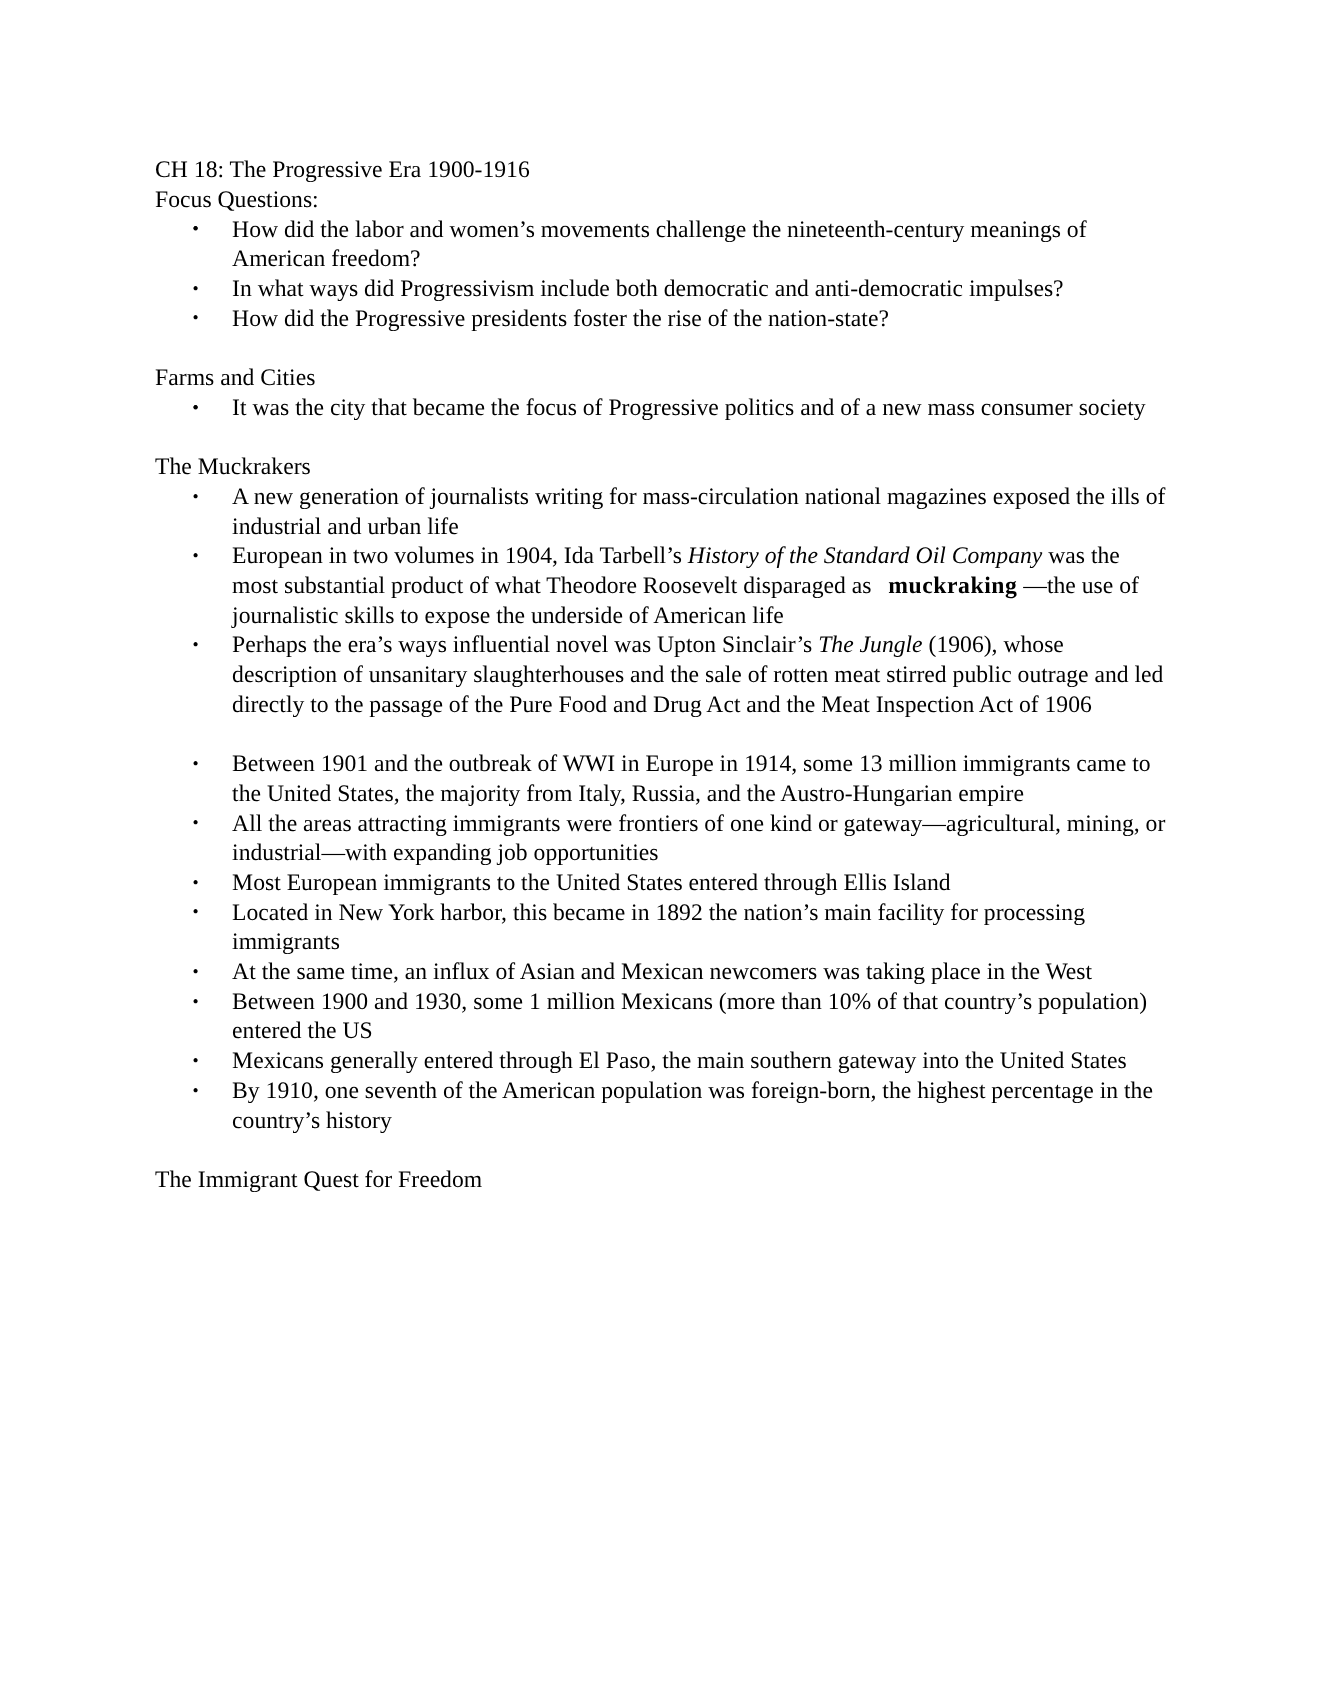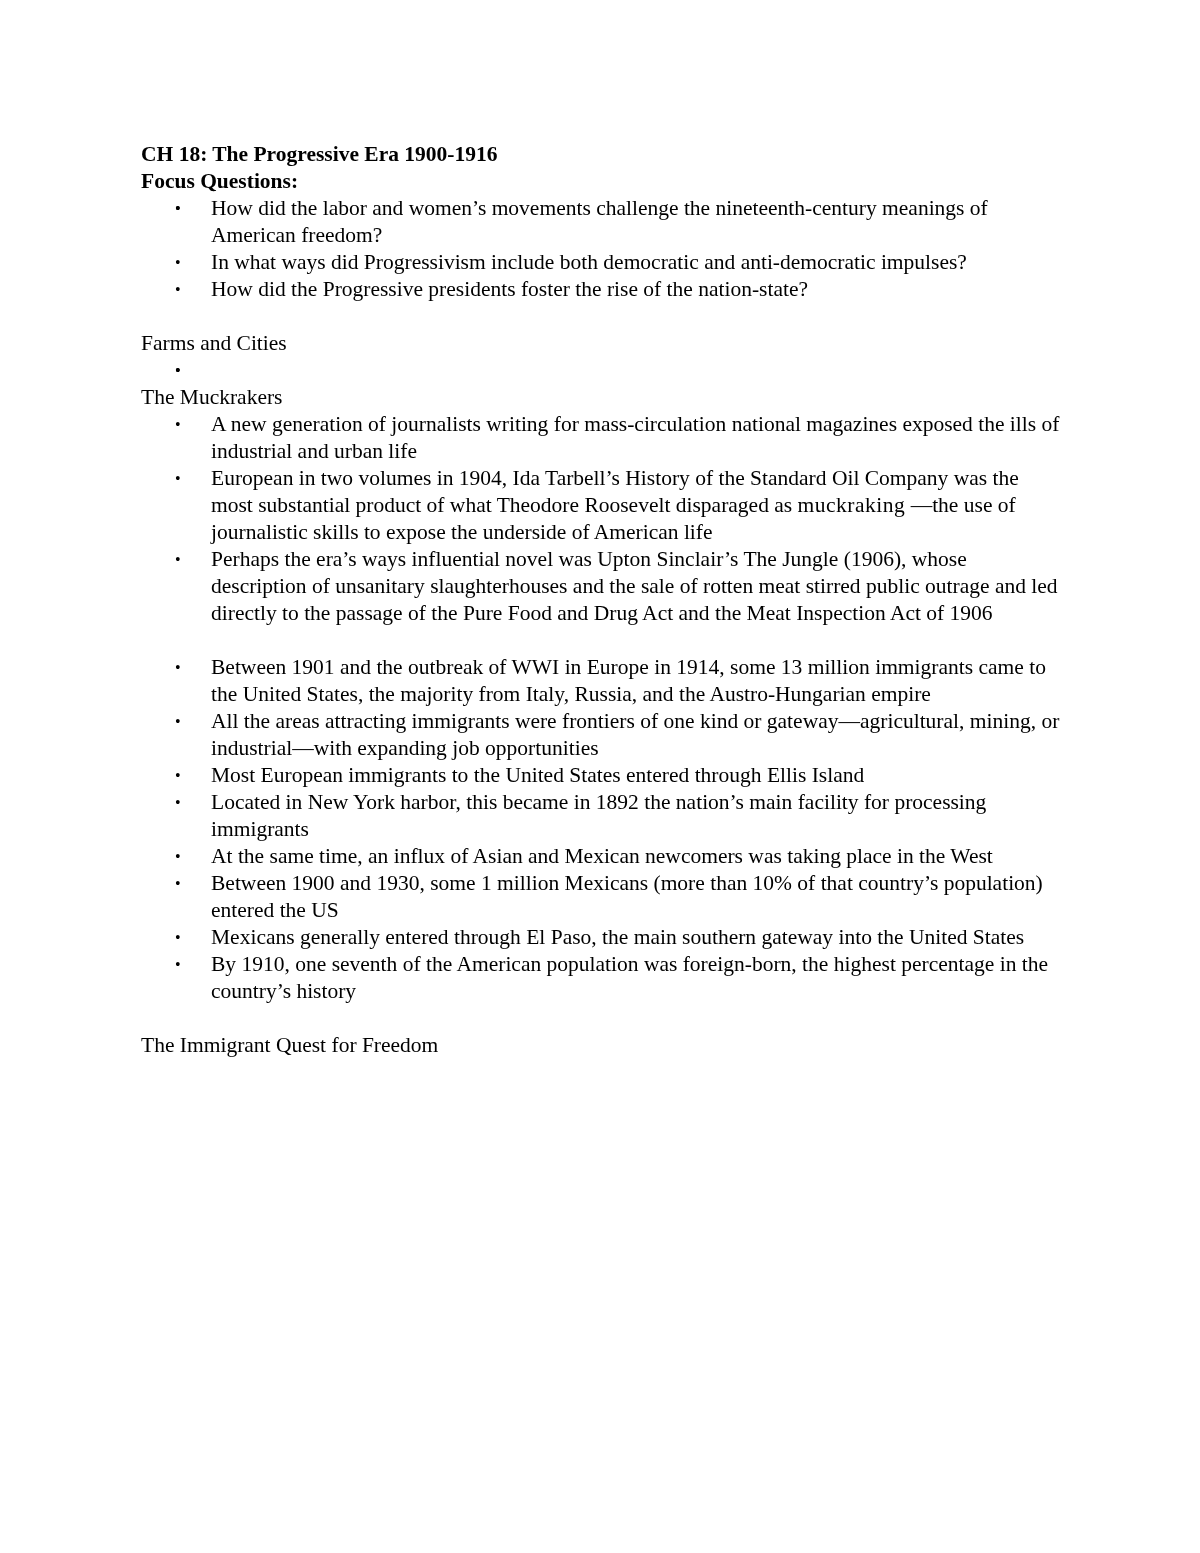--- a/index.html
+++ b/index.html
@@ -12,60 +12,60 @@
       color: #000000;
       font-size: 21.5px;
       line-height: 27px;
     }
     .page {
       position: absolute;
       left: 141px;
       top: 141px;
       width: 920px;
     }
-    .title, .subtitle { font-weight: bold; margin: 0; }
+    .title, .subtitle { font-weight: normal; margin: 0; }
     .section-heading { margin: 0; font-weight: normal; }
     ul.bullets {
       list-style: none;
       margin: 0;
       padding: 0;
     }
     ul.bullets li {
       position: relative;
       padding-left: 70px;
     }
     ul.bullets li .bullet {
       position: absolute;
       left: 34px;
       top: 0;
       font-size: 16px;
     }
     .gap { height: 27px; }
-    .ital { }
+    .ital { font-style: italic; }
     .bold { font-weight: normal; }
-    .bold-wide { font-weight: normal; letter-spacing: 0.5px; }
+    .bold-wide { font-weight: bold; letter-spacing: 0.5px; margin-left: 10px; }
   </style>
 </head>
 <body>
 
 <div class="page">
   <p class="title">CH 18: The Progressive Era 1900-1916</p>
   <p class="subtitle">Focus Questions:</p>
   <ul class="bullets">
     <li><span class="bullet">•</span></li>
     <li><span class="bullet">•</span><span>How did the labor and women’s movements challenge the nineteenth-century meanings of American freedom?</span></li>
     <li><span class="bullet">•</span><span>In what ways did Progressivism include both democratic and anti-democratic impulses?</span></li>
     <li><span class="bullet">•</span><span>How did the Progressive presidents foster the rise of the nation-state?</span></li>
   </ul>
   <div class="gap"></div>
 
   <p class="section-heading">Farms and Cities</p>
   <ul class="bullets">
     <li><span class="bullet">•</span></li>
-    <li><span class="bullet">•</span></li>
+    <li><span class="bullet">•</span><span>It was the city that became the focus of Progressive politics and of a new mass consumer society</span></li>
   </ul>
   <div class="gap"></div>
 
   <p class="section-heading">The Muckrakers</p>
   <ul class="bullets">
     <li><span class="bullet">•</span><span>A new generation of journalists writing for mass-circulation national magazines exposed the ills of industrial and urban life</span></li>
     <li><span class="bullet">•</span><span>European in two volumes in 1904, Ida Tarbell’s </span><span class="ital">History of the Standard Oil Company</span><span> was the most substantial product of what Theodore Roosevelt disparaged as </span><span class="bold-wide">muckraking</span><span> —the use of journalistic skills to expose the underside of American life</span></li>
     <li><span class="bullet">•</span><span>Perhaps the era’s ways influential novel was Upton Sinclair’s </span><span class="ital">The Jungle</span><span> (1906), whose description of unsanitary slaughterhouses and the sale of rotten meat stirred public outrage and led directly to the passage of the Pure Food and Drug Act and the Meat Inspection Act of 1906</span></li>
   </ul>
   <div class="gap"></div>

